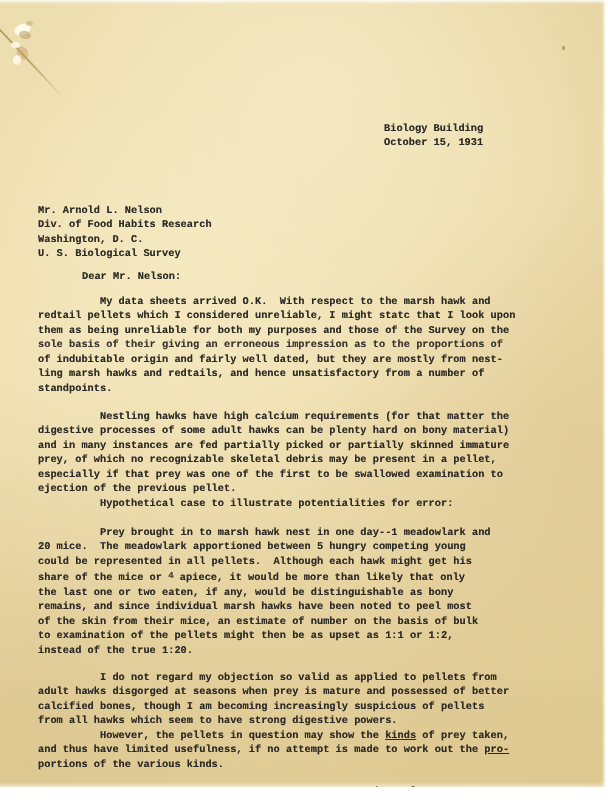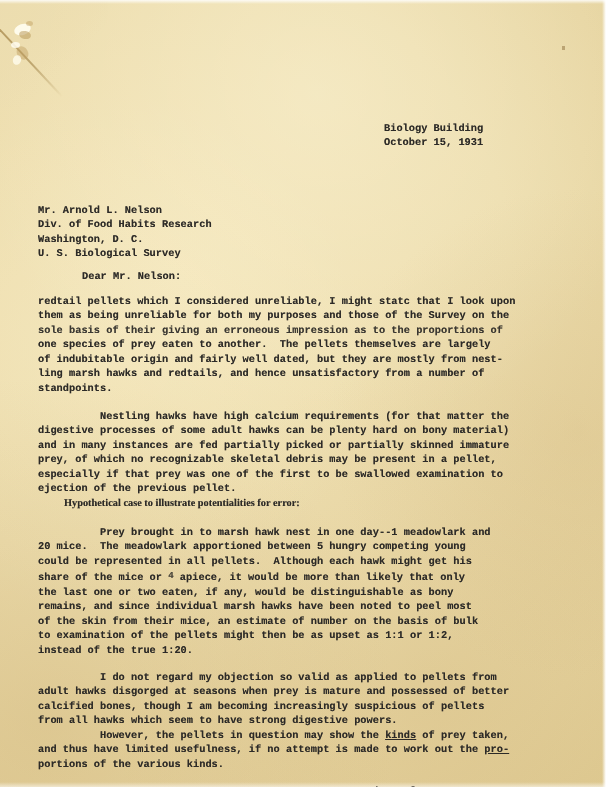--- a/index.html
+++ b/index.html
@@ -114,21 +114,21 @@
   }
 
   .blk { position: absolute; }
 
   #letterhead   { top: 122px; left: 384px; }
   #inside-addr  { top: 204px; left: 38px;  }
   #salutation   { top: 270px; left: 38px; margin-left: 44px;  }
 
   #p1  { top: 295px; left: 38px; }
   #p2  { top: 410px; left: 38px; }
-  #p3  { top: 497px; left: 38px; font-family: Liberation Serif, serif; }
+  #p3  { top: 497px; left: 38px; }
   #p4  { top: 526px; left: 38px; }
   #p5  { top: 671px; left: 38px; }
   #p6  { top: 729px; left: 38px; }
   #closing { top: 785px; left: 330px; }
 
   .ln u { text-decoration: underline; text-underline-offset: 1px; }
 
   
   .sup-4 {
     font-size: 9.1px;
@@ -166,24 +166,24 @@
       <div class="ln">Div. of Food Habits Research</div>
       <div class="ln">Washington, D. C.</div>
       <div class="ln">U. S. Biological Survey</div>
     </div>
 
     <div class="blk" id="salutation">
       <div class="ln">Dear Mr. Nelson:</div>
     </div>
 
     <div class="blk" id="p1">
+      <div class="ln">          My data sheets arrived O.K.  With respect to the marsh hawk and</div>
       <div class="ln">redtail pellets which I considered unreliable, I might statc that I look upon</div>
       <div class="ln">them as being unreliable for both my purposes and those of the Survey on the</div>
       <div class="ln fade-a">sole basis of their giving an erroneous impression as to the proportions of</div>
-      <div class="ln">one species of prey eaten to another.  The pellets themselves are largely</div>
       <div class="ln">of indubitable origin and fairly well dated, but they are mostly from nest-</div>
       <div class="ln">ling marsh hawks and redtails, and hence unsatisfactory from a number of</div>
       <div class="ln">standpoints.</div>
     </div>
 
     <div class="blk" id="p2">
       <div class="ln">          Nestling hawks have high calcium requirements (for that matter the</div>
       <div class="ln">digestive processes of some adult hawks can be plenty hard on bony material)</div>
       <div class="ln">and in many instances are fed partially picked or partially skinned immature</div>
       <div class="ln">prey, of which no recognizable skeletal debris may be present in a pellet,</div>

